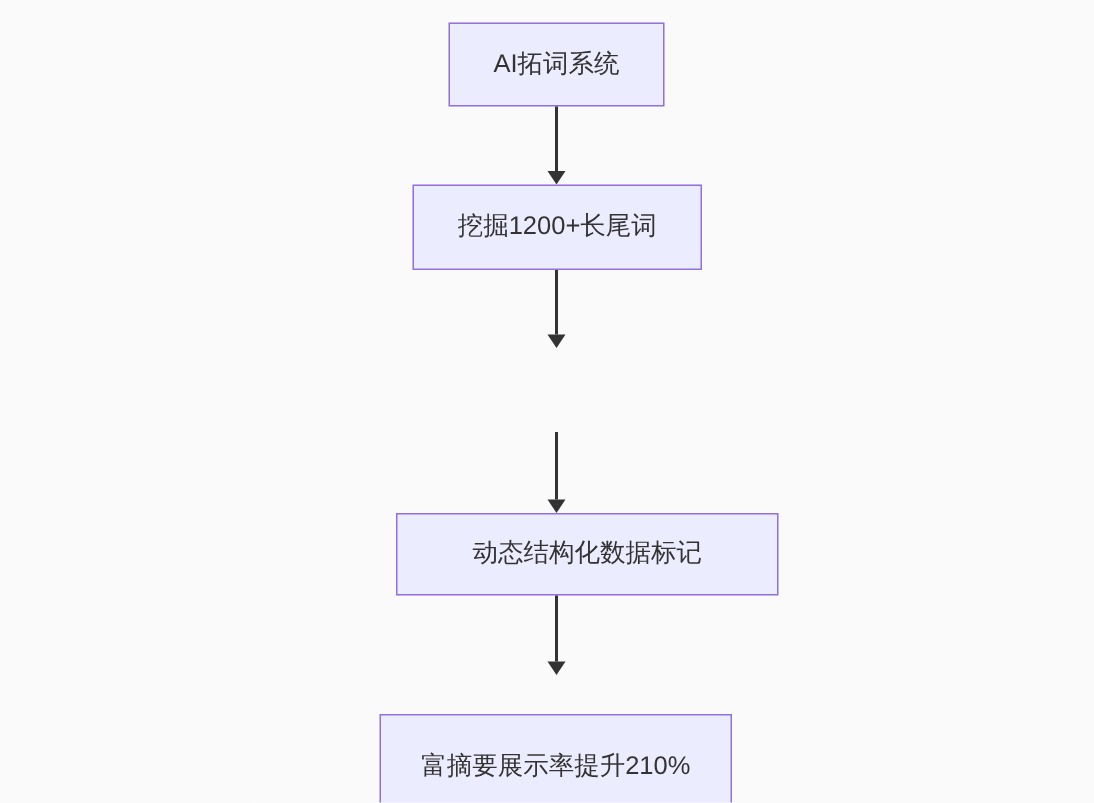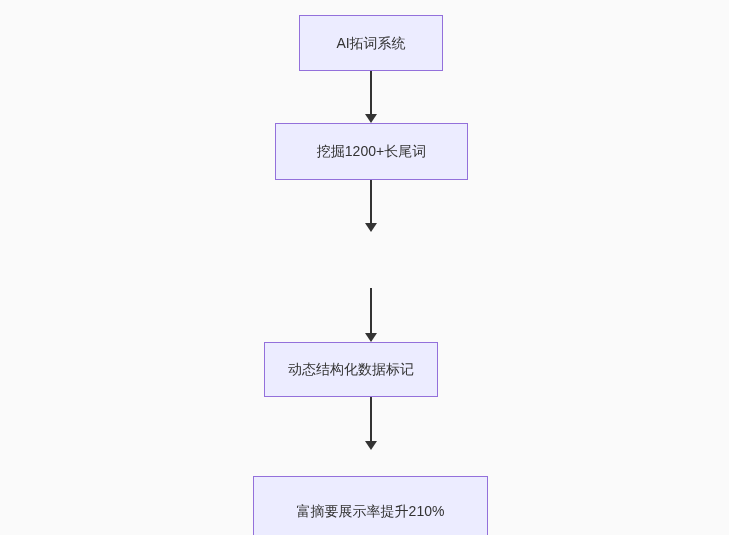--- a/index.html
+++ b/index.html
@@ -11,31 +11,31 @@
     width: 729px;
     height: 535px;
     background: #fafafa;
     overflow: hidden;
   }
   .flow-node {
     position: absolute;
     background: #ECECFF;
     border: 1px solid #9370DB;
     color: #333333;
-    font-size: 14px;
+    font-size: 17px;
     display: flex;
     align-items: center;
     justify-content: center;
     text-align: center;
     line-height: 1.2;
   }
   .node-1 { left: 299px; top: 15px;  width: 144px; height: 56px; }
   .node-2 { left: 275px; top: 123px; width: 193px; height: 57px; }
   .node-3 { left: 261px; top: 232px; width: 218px; height: 56px; }
-  .node-4 { left: 264px; top: 342px; width: 174px; height: 55px; }
+  .node-4 { left: 264px; top: 342px; width: 255px; height: 55px; }
   .node-5 { left: 253px; top: 476px; width: 235px; height: 71px; }
   .flow-edge {
     position: absolute;
     left: 371px;
     transform: translateX(-50%);
     width: 12px;
     display: flex;
     flex-direction: column;
     align-items: center;
   }

